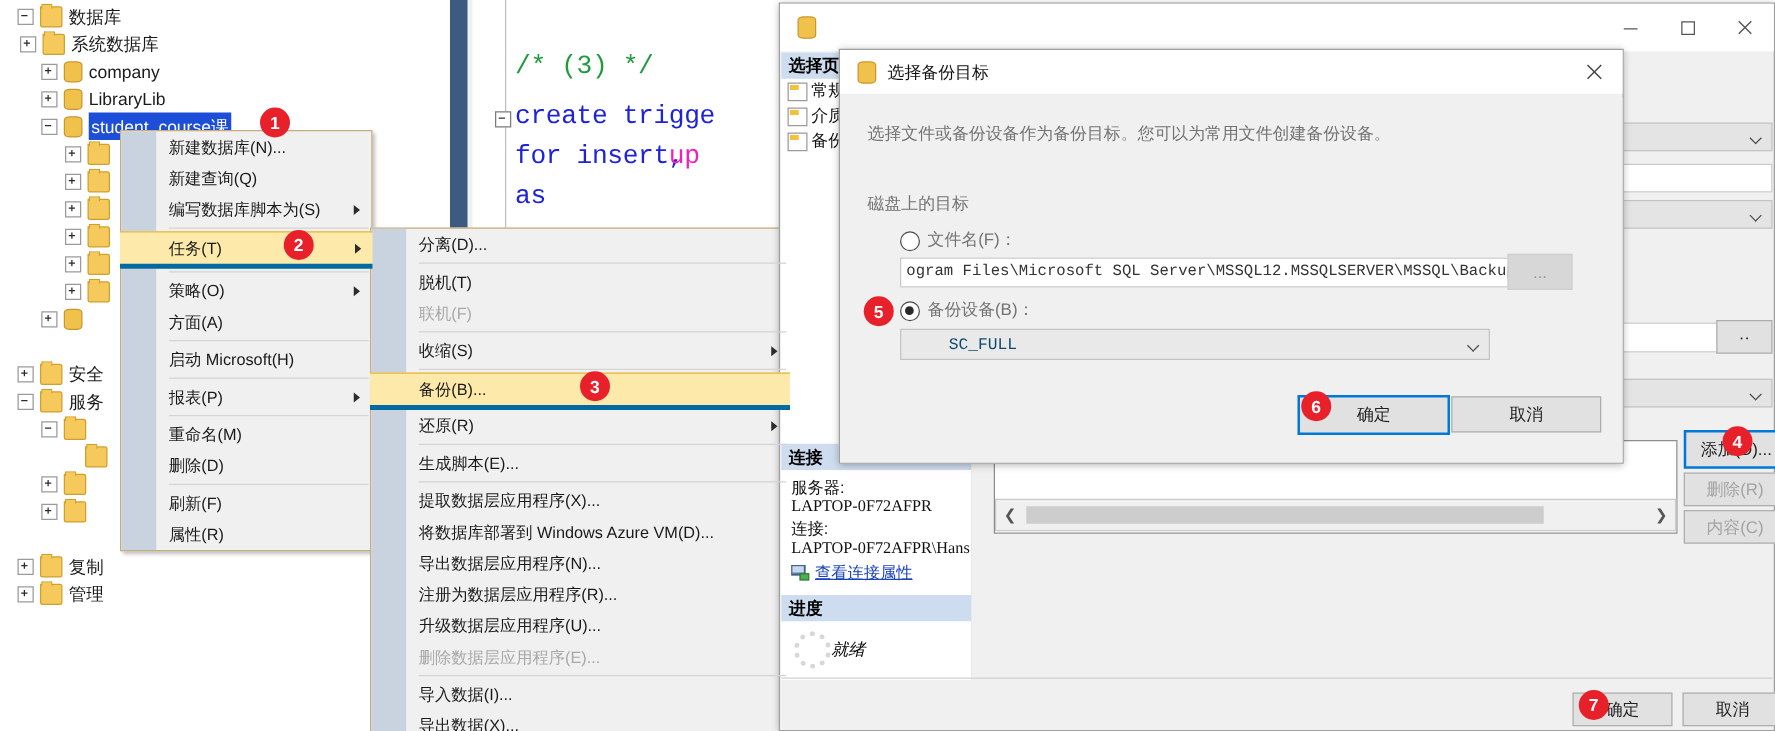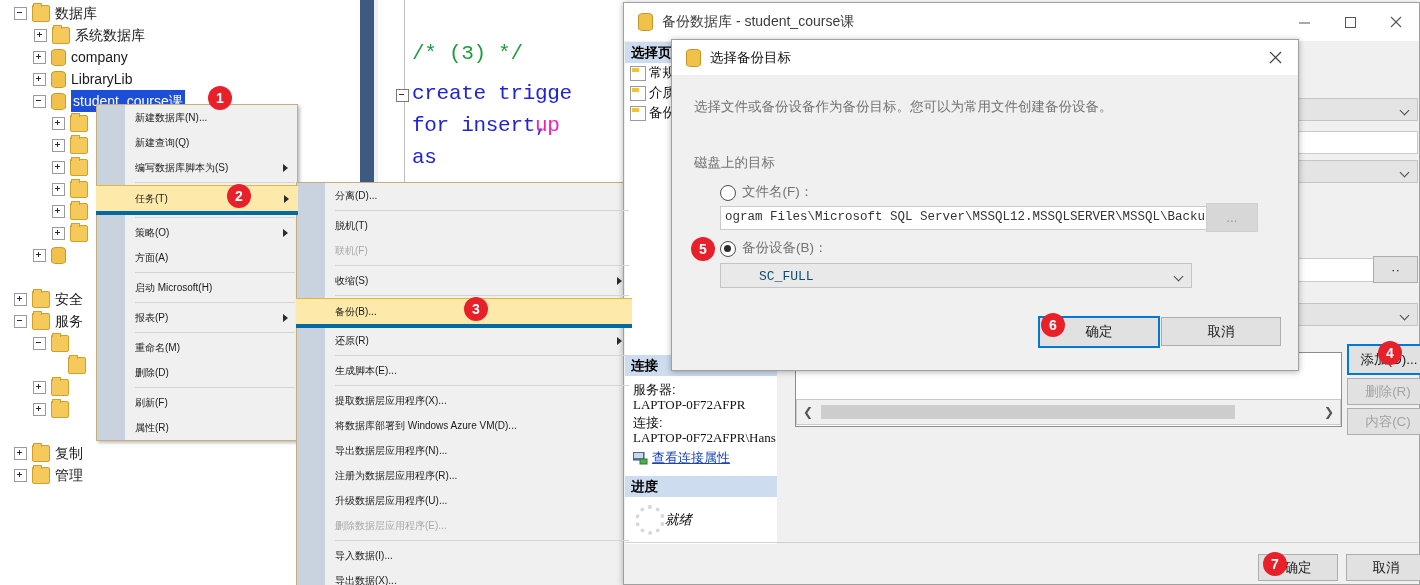--- a/index.html
+++ b/index.html
@@ -32,21 +32,21 @@
             font-size:21px;white-space:pre;letter-spacing:-.3px;}
   .c-comment{color:#1f9c3e;}
   .c-kw{color:#1e23d8;}
   .c-pink{color:#ee22bb;}
   .foldbox{position:absolute;left:96px;width:11px;height:11px;border:1px solid #7a7a7a;background:#fff;}
   .foldbox:before{content:"";position:absolute;left:2px;top:4px;width:5px;height:1px;background:#333;}
   
   .menu{position:absolute;background:#f0f0f0;border:1px solid #c6ad7b;box-shadow:2px 2px 3px rgba(0,0,0,.25);}
   .menu .gutter{position:absolute;left:0;top:0;bottom:0;width:28px;background:#c9d3e0;}
   .mi{position:relative;height:25px;line-height:25px;padding-left:38px;padding-right:30px;
-      font-size:10px;color:#1a1a1a;white-space:nowrap;z-index:2;}
+      font-size:13px;color:#1a1a1a;white-space:nowrap;z-index:2;}
   .mi.hot{background:#fdeaab;border-top:1px solid #e2b63c;border-bottom:4px solid #0369a1;
           margin-left:-1px;margin-right:-1px;padding-left:39px;}
   .mi.dis{color:#a8a8a8;}
   .mi .arrow{position:absolute;right:9px;top:50%;margin-top:-4px;width:0;height:0;
              border-left:5px solid #2b2b2b;border-top:4px solid transparent;border-bottom:4px solid transparent;}
   .sep{height:1px;background:#d4d4d4;margin:2px 2px 2px 38px;position:relative;z-index:2;}
   
   .win{position:absolute;background:#f0f0f0;border:1px solid #a0a0a0;box-shadow:0 1px 6px rgba(0,0,0,.3);}
   .titlebar{height:38px;background:#fff;display:flex;align-items:center;padding-left:14px;}
   .titlebar .tico{width:13px;height:16px;background:#f0c14b;border:1px solid #c9972c;border-radius:5px/3px;margin-right:9px;flex:0 0 auto;}
@@ -92,21 +92,21 @@
 </style>
 </head>
 <body>
 
 <div id="tree">
     <div class="node" style="top: 2px; left: 14px;">
       <span class="exp"></span>
       <span class="ico folder"></span>
       <span class="lbl">数据库</span>
     </div>
-    <div class="node" style="top: 24px; left: 34px;">
+    <div class="node" style="top: 24px; left: 16px;">
       <span class="exp plus"></span>
       <span class="ico folder"></span>
       <span class="lbl">系统数据库</span>
     </div>
     <div class="node" style="top: 46px; left: 33px;">
       <span class="exp plus"></span>
       <span class="ico db"></span>
       <span class="lbl">company</span>
     </div>
     <div class="node" style="top: 68px; left: 33px;">
@@ -240,21 +240,20 @@
     <div class="mi"><span>升级数据层应用程序(U)...</span></div>
     <div class="mi dis"><span>删除数据层应用程序(E)...</span></div>
     <div class="sep"></div>
     <div class="mi"><span>导入数据(I)...</span></div>
     <div class="mi"><span>导出数据(X)...</span></div>
   </div>
 
 <div class="win" id="dlg1" style="left:623px;top:2px;width:795px;height:581px;">
   <div class="titlebar">
     <span class="tico"></span>
-    <span class="ttl">备份数据库 - student_course课</span>
     <span class="wbtns">
       <span class="wbtn">
         <svg width="13" height="13" viewBox="0 0 13 13">
             <line x1="1" y1="7" x2="12" y2="7" stroke="#555" stroke-width="1"></line>
           </svg>
       </span>
       <span class="wbtn">
         <svg width="13" height="13" viewBox="0 0 13 13">
             <rect x="1.5" y="1.5" width="10" height="10" fill="none" stroke="#555" stroke-width="1"></rect>
           </svg>

